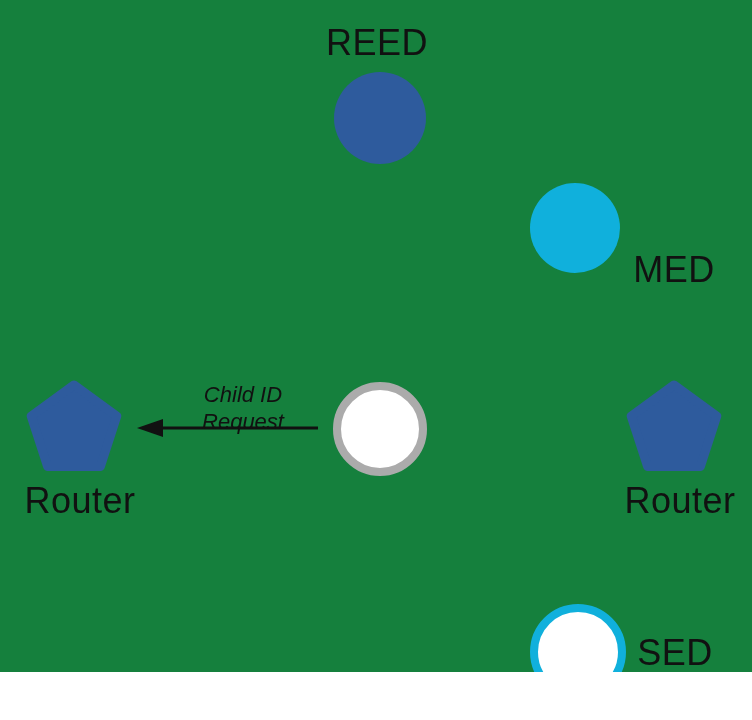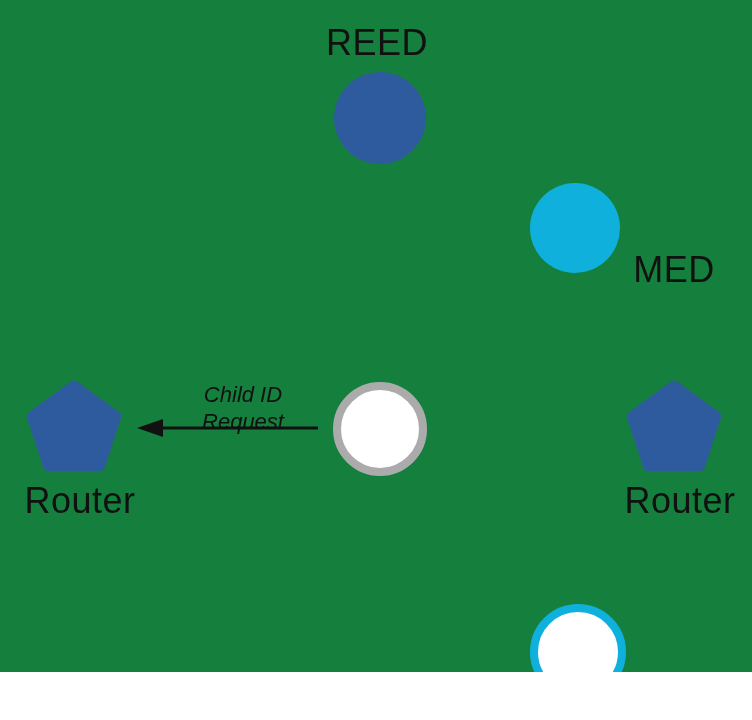--- a/index.html
+++ b/index.html
@@ -55,17 +55,18 @@
   </svg>
 
   <div class="node-label" style="left:377px; top:43px;">REED</div>
 
   <div class="node-label" style="left:674px; top:228px;margin-top:42px;">MED</div>
 
   <div class="node-label" style="left:80px; top:501px;">Router</div>
 
   <div class="node-label" style="left:680px; top:501px;">Router</div>
 
+  <div class="node-label" style="left:675px; top:653px;">SED</div>
 
   <div class="message-label" style="left:243px; top:392px;margin-top:16px;">Child ID
 Request</div>
 
 </div>
 
 </body></html>

